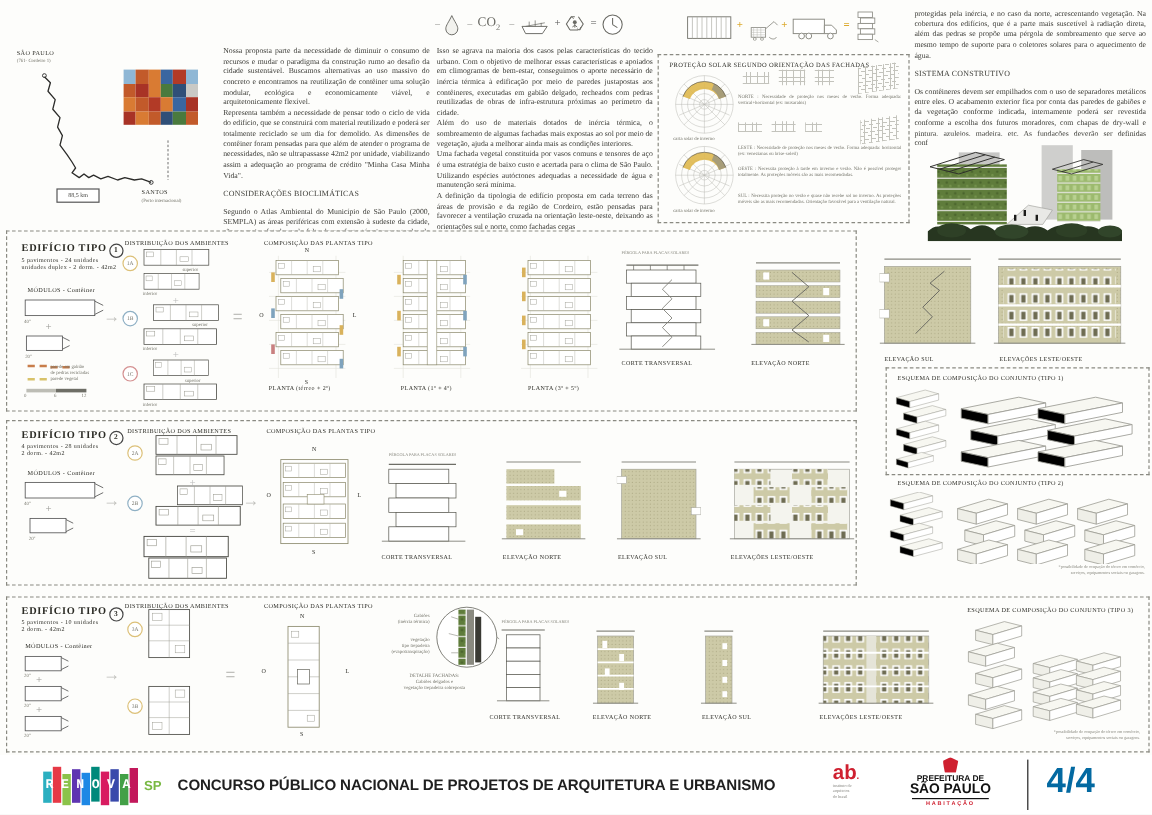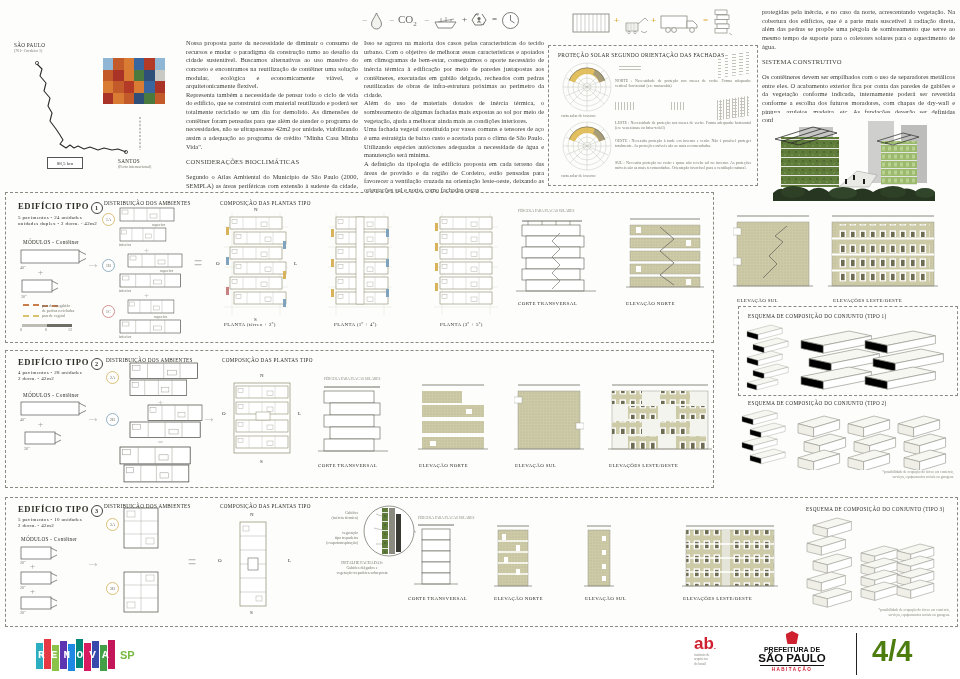--- a/index.html
+++ b/index.html
@@ -24,21 +24,21 @@
          justify-content:center;font-size:4.6px;color:#7a7a70;background:#fff;}
   .ucirc.y{border-color:#dcc078;} .ucirc.b{border-color:#8fb0c4;} .ucirc.r{border-color:#d49090;}
   .sketch{background:
      repeating-linear-gradient(0deg,#c3c3bc 0 .5px,transparent .5px 3px),
      repeating-linear-gradient(90deg,#c3c3bc 0 .5px,transparent .5px 3px);}
   .legend-swatch{display:inline-block;width:16px;height:0;border-top:2px dashed;vertical-align:2px;margin-right:3px;}
   .headerbar{background:#d7a18d;}
   .header-title{font-family:"Liberation Mono",monospace;font-weight:bold;font-size:14px;
                 letter-spacing:3px;color:#33302b;}
   .concurso{font-family:"Liberation Sans",sans-serif;font-weight:bold;font-size:12.6px;color:#1f1f1f;letter-spacing:-.1px;}
-  .pagefrac{font-family:"Liberation Sans",sans-serif;font-weight:bold;font-size:29px;color:#4d7c0f;}
+  .pagefrac{font-family:"Liberation Sans",sans-serif;font-weight:bold;font-size:29px;color:#0369a1;}
   .renova-letter{font-family:"Liberation Mono",monospace;font-weight:bold;font-size:11px;color:#fff;text-align:center;}
   .sp-label{font-family:"Liberation Sans",sans-serif;font-weight:bold;font-size:11px;color:#79b943;}
   .iab-mark{font-family:"Liberation Sans",sans-serif;font-weight:bold;font-size:17px;color:#cf2030;line-height:.8;}
   .pref-top{font-family:"Liberation Sans",sans-serif;font-weight:bold;font-size:7px;color:#111;}
   .pref-main{font-family:"Liberation Sans",sans-serif;font-weight:bold;font-size:11.5px;color:#111;line-height:.9;}
   .pref-sub{font-family:"Liberation Sans",sans-serif;font-weight:bold;font-size:4.6px;color:#cf2030;letter-spacing:1.5px;}
   .scalebar{height:2.5px;background:linear-gradient(90deg,#bdbdb5 0 50%,#6e6e66 50% 100%);}
 </style>
 </head>
 <body>
@@ -738,20 +738,21 @@
       <div class="abs" style="left:24px;top:2px;width:7px;height:28px;background:#5e35b1;"></div>
       <div class="abs" style="left:32px;top:5px;width:7px;height:27px;background:#1e88e5;"></div>
       <div class="abs" style="left:40px;top:0;width:7px;height:29px;background:#00897b;"></div>
       <div class="abs" style="left:48px;top:4px;width:7px;height:28px;background:#d81b60;"></div>
       <div class="abs" style="left:56px;top:2px;width:7px;height:27px;background:#3949ab;"></div>
       <div class="abs" style="left:64px;top:6px;width:7px;height:26px;background:#43a047;"></div>
       <div class="abs" style="left:72px;top:1px;width:7px;height:29px;background:#c2185b;"></div>
       <div class="abs renova-letter" style="left:2px;top:10px;letter-spacing:6.2px;">RENOVA</div>
       <div class="abs sp-label" style="left:84px;top:10px;">SP</div>
     </div>
+    <div class="abs concurso" style="left:148px;top:18px;">CONCURSO PÚBLICO NACIONAL DE PROJETOS DE ARQUITETURA E URBANISMO</div>
 
     <div class="abs" style="left:694px;top:8px;width:40px;height:36px;">
       <div class="iab-mark">ab<span style="font-size:8px;">.</span></div>
       <div class="micro pre" style="color:#8a8a85;margin-top:2px;">instituto de
 arquitetos
 do brasil</div>
     </div>
 
     <div class="abs" style="left:742px;top:2px;width:100px;height:46px;text-align:center;">
       <div style="width:13px;height:13px;margin:0 auto;background:#cf2030;clip-path:polygon(50% 0,100% 25%,85% 100%,15% 100%,0 25%);"></div>

